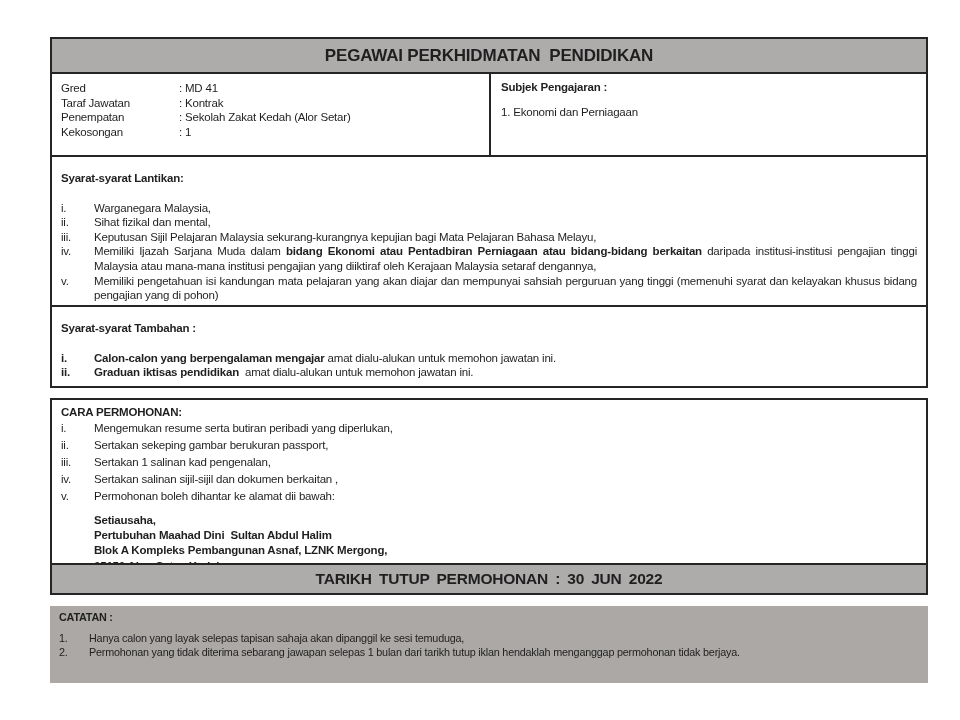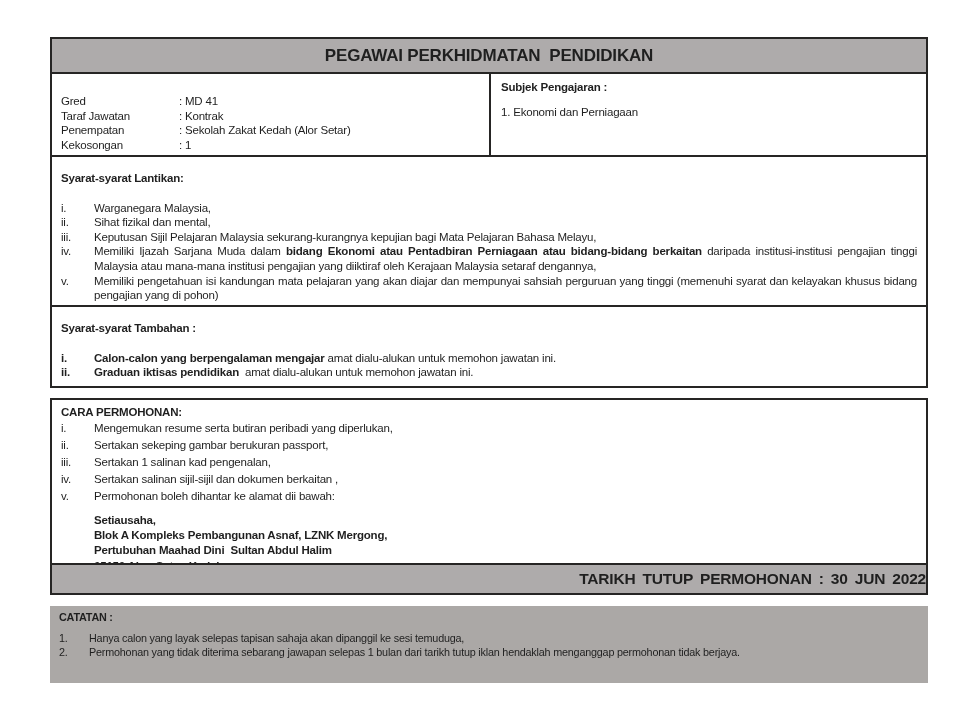--- a/index.html
+++ b/index.html
@@ -28,21 +28,21 @@
   }
   .header .title-text {
     font-size: 17px; font-weight: bold; letter-spacing: -0.2px; white-space: pre;
   }
 
   
   .info { margin-top: -2px; height: 85px; display: flex; }
   .info-left {
     box-sizing: border-box; width: 439px;
     border-right: 2px solid #262524;
-    padding: 20px 8px 0 9px;
+    padding: 7px 8px 0 9px;
     font-size: 11.5px; line-height: 14.6px; letter-spacing: -0.2px;
   }
   .info-row { display: flex; }
   .info-label { width: 118px; flex: none; }
   .info-right { flex: 1; padding: 7px 10px 0 10px; font-size: 11.5px; letter-spacing: -0.2px; }
   .subject-item { margin-top: 13px; }
 
   
   .section { margin-top: -2px; padding: 14px 9px 0 9px; font-size: 11.5px; line-height: 14.6px; letter-spacing: -0.2px; }
   .lantikan { height: 152px; }
@@ -57,21 +57,21 @@
   .tambahan .li-text { text-align: left; }
   .cara .li-row { margin-bottom: 2.6px; }
   .cara .li-text { text-align: left; }
 
   .address { margin-top: 9px; margin-left: 33px; font-weight: bold; line-height: 15.2px; white-space: pre-wrap; }
 
   
   .deadline {
     margin-top: -2px; height: 32px;
     background: #aeabab;
-    display: flex; align-items: center; justify-content: flex-end;
+    display: flex; align-items: center; justify-content: center;
   }
   .deadline .deadline-text { font-size: 15.5px; font-weight: bold; word-spacing: 3px; letter-spacing: -0.2px; }
 
   
   .note {
     box-sizing: border-box;
     margin-top: 11px; height: 77px;
     background: #aba8a6;
     padding: 5px 10px 0 9px;
     font-size: 10.8px; line-height: 13.8px; letter-spacing: -0.2px;
@@ -175,21 +175,21 @@
           </div>
           <div class="li-row">
             <span class="li-num">iv.</span>
             <span class="li-text"><span>Sertakan salinan sijil-sijil dan dokumen berkaitan ,</span></span>
           </div>
           <div class="li-row">
             <span class="li-num">v.</span>
             <span class="li-text"><span>Permohonan boleh dihantar ke alamat dii bawah:</span></span>
           </div>
         </div>
-      <div class="address"><div>Setiausaha,</div><div>Blok A Kompleks Pembangunan Asnaf, LZNK Mergong,</div><div>Pertubuhan Maahad Dini  Sultan Abdul Halim</div><div>05150 Alor  Setar, Kedah</div></div>
+      <div class="address"><div>Setiausaha,</div><div>Pertubuhan Maahad Dini  Sultan Abdul Halim</div><div>Blok A Kompleks Pembangunan Asnaf, LZNK Mergong,</div><div>05150 Alor  Setar, Kedah</div></div>
     </div>
 
     <div class="box deadline">
       <span class="deadline-text">TARIKH TUTUP PERMOHONAN : 30 JUN 2022</span>
     </div>
 
     <div class="note">
       <div class="note-heading">CATATAN :</div>
       <div class="list">
           <div class="li-row">

